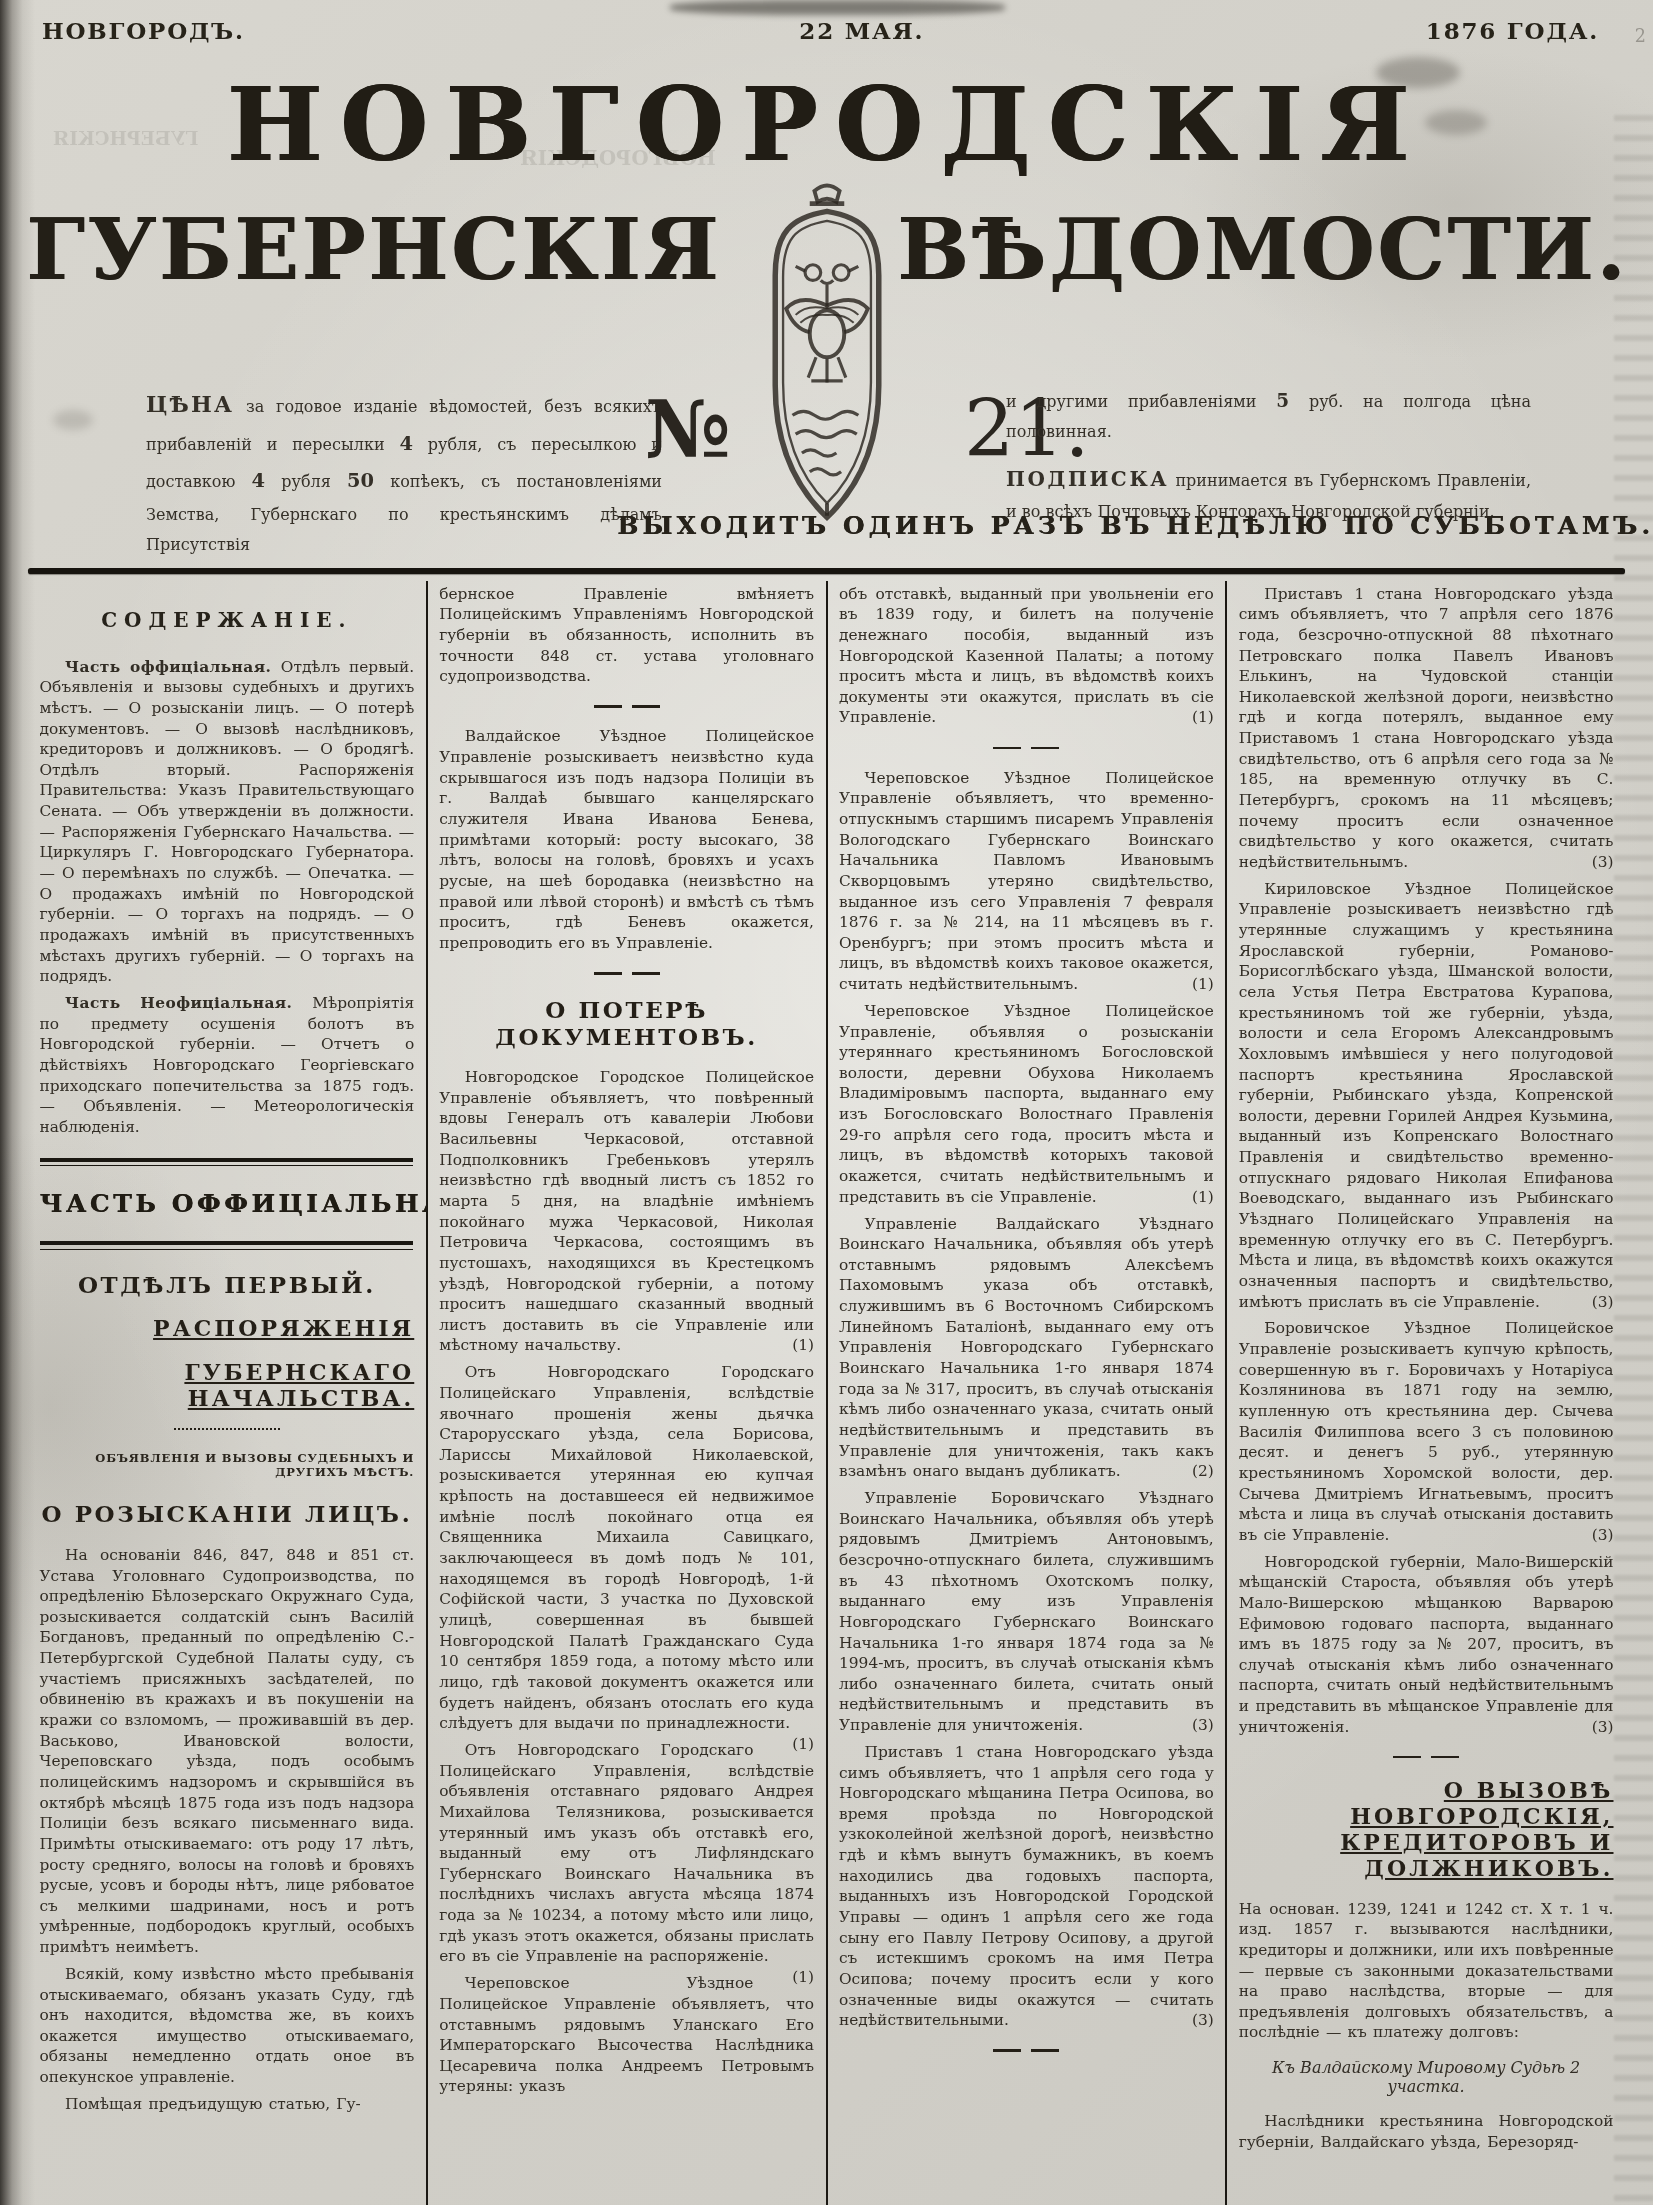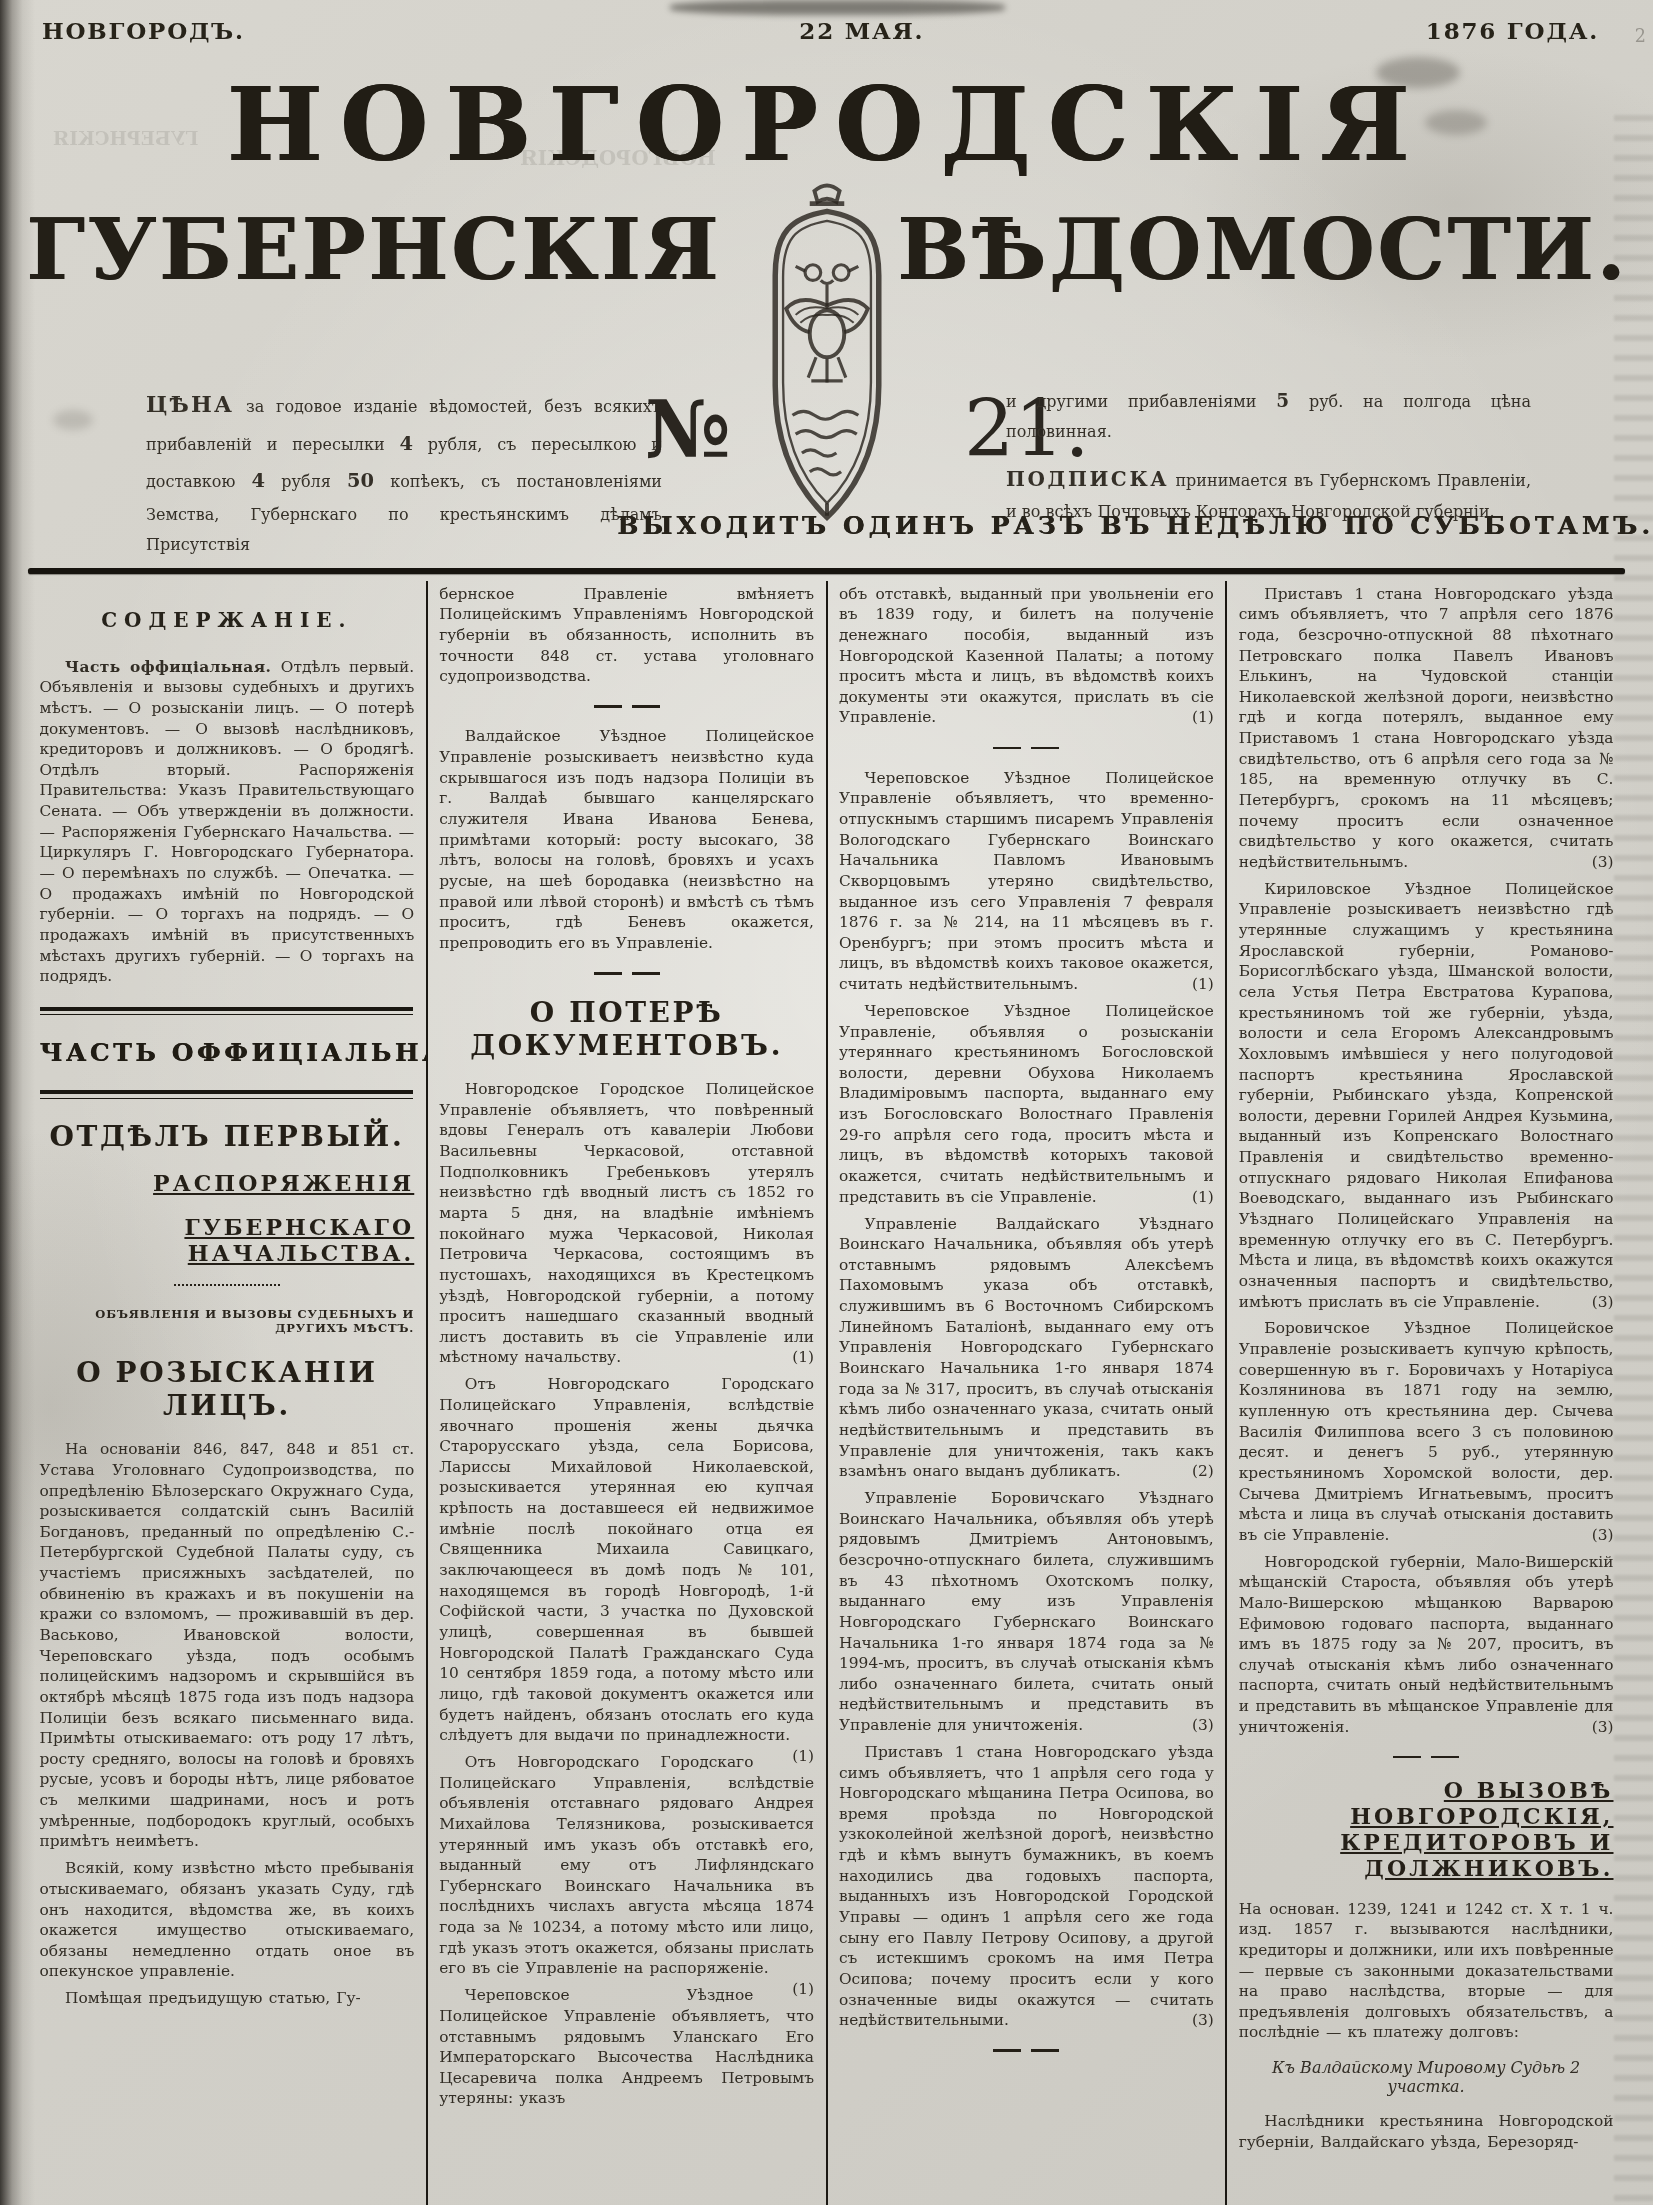--- a/index.html
+++ b/index.html
@@ -65,21 +65,21 @@
   .col + .col{border-left:2.6px solid #1b1813;}
   .para{font-size:15.4px;line-height:1.34;text-align:justify;margin:0 0 6.2px 0;
     text-indent:25.6px;color:#322d25;word-spacing:1.3px;}
   .para.noindent{text-indent:0;}
   .para .lead{font-weight:bold;letter-spacing:0.4px;}
   .para .ref{float:right;margin-left:13.2px;}
   .section-label{font-size:20px;font-weight:bold;letter-spacing:7px;text-align:center;
     margin:24px 0 25px 0;color:#26221a;}
   .part-heading{font-size:25px;font-weight:bold;letter-spacing:3.5px;text-align:center;
     margin:23px 0;color:#201c14;text-shadow:0.4px 0 0 #201c14;white-space:nowrap;}
-  .h2{font-size:28px;font-weight:bold;letter-spacing:2.6px;text-align:center;
+  .h2{font-size:23px;font-weight:bold;letter-spacing:2.6px;text-align:center;
     margin:21px 0 17.6px 0;color:#241f17;}
   .h3{font-size:22px;font-weight:bold;letter-spacing:3.1px;text-align:right;
     margin:17.6px 0;color:#241f17;text-decoration:underline;}
   .h4{font-size:11.5px;font-weight:bold;letter-spacing:0.9px;text-align:right;
     margin:21px 0 15px 0;color:#2a251d;}
   .italic-center{font-size:16px;font-style:italic;text-align:center;margin:15px 0;
     color:#322d25;}
   .rule-double{height:3.5px;border-top:4px solid #1a1711;border-bottom:1.3px solid #1a1711;
     margin:20px 0.9px;}
   .dash-rule{width:66px;height:2.6px;margin:18.5px auto;
@@ -150,20 +150,21 @@
   </div>
 
   <div class="frequency">ВЫХОДИТЪ ОДИНЪ РАЗЪ ВЪ НЕДѢЛЮ ПО СУББОТАМЪ.</div>
 
   <div class="top-rule"></div>
 
   <div class="columns">
     <div class="col">
         <div class="section-label">СОДЕРЖАНІЕ.</div>
         <p class="para"><span class="lead">Часть оффиціальная. </span>Отдѣлъ первый. Объявленія и вызовы судебныхъ и другихъ мѣстъ. — О розысканіи лицъ. — О потерѣ документовъ. — О вызовѣ наслѣдниковъ, кредиторовъ и должниковъ. — О бродягѣ. Отдѣлъ вторый. Распоряженія Правительства: Указъ Правительствующаго Сената. — Объ утвержденіи въ должности. — Распоряженія Губернскаго Начальства. — Циркуляръ Г. Новгородскаго Губернатора. — О перемѣнахъ по службѣ. — Опечатка. — О продажахъ имѣній по Новгородской губерніи. — О торгахъ на подрядъ. — О продажахъ имѣній въ присутственныхъ мѣстахъ другихъ губерній. — О торгахъ на подрядъ.</p>
+        <p class="para"><span class="lead">Часть Неофиціальная. </span>Мѣропріятія по предмету осушенія болотъ въ Новгородской губерніи. — Отчетъ о дѣйствіяхъ Новгородскаго Георгіевскаго приходскаго попечительства за 1875 годъ. — Объявленія. — Метеорологическія наблюденія.</p>
         <div class="rule-double"></div>
         <div class="part-heading">ЧАСТЬ ОФФИЦІАЛЬНАЯ.</div>
         <div class="rule-double"></div>
         <div class="h2">ОТДѢЛЪ ПЕРВЫЙ.</div>
         <div class="h3">РАСПОРЯЖЕНІЯ</div>
         <div class="h3">ГУБЕРНСКАГО НАЧАЛЬСТВА.</div>
         <div class="dots-rule"></div>
         <div class="h4">ОБЪЯВЛЕНІЯ И ВЫЗОВЫ СУДЕБНЫХЪ И ДРУГИХЪ МѢСТЪ.</div>
         <div class="h2">О РОЗЫСКАНІИ ЛИЦЪ.</div>
         <p class="para">На основаніи 846, 847, 848 и 851 ст. Устава Уголовнаго Судопроизводства, по опредѣленію Бѣлозерскаго Окружнаго Суда, розыскивается солдатскій сынъ Василій Богдановъ, преданный по опредѣленію С.-Петербургской Судебной Палаты суду, съ участіемъ присяжныхъ засѣдателей, по обвиненію въ кражахъ и въ покушеніи на кражи со взломомъ, — проживавшій въ дер. Васьково, Ивановской волости, Череповскаго уѣзда, подъ особымъ полицейскимъ надзоромъ и скрывшійся въ октябрѣ мѣсяцѣ 1875 года изъ подъ надзора Полиціи безъ всякаго письменнаго вида. Примѣты отыскиваемаго: отъ роду 17 лѣтъ, росту средняго, волосы на головѣ и бровяхъ русые, усовъ и бороды нѣтъ, лице рябоватое съ мелкими шадринами, носъ и ротъ умѣренные, подбородокъ круглый, особыхъ примѣтъ неимѣетъ.</p>

